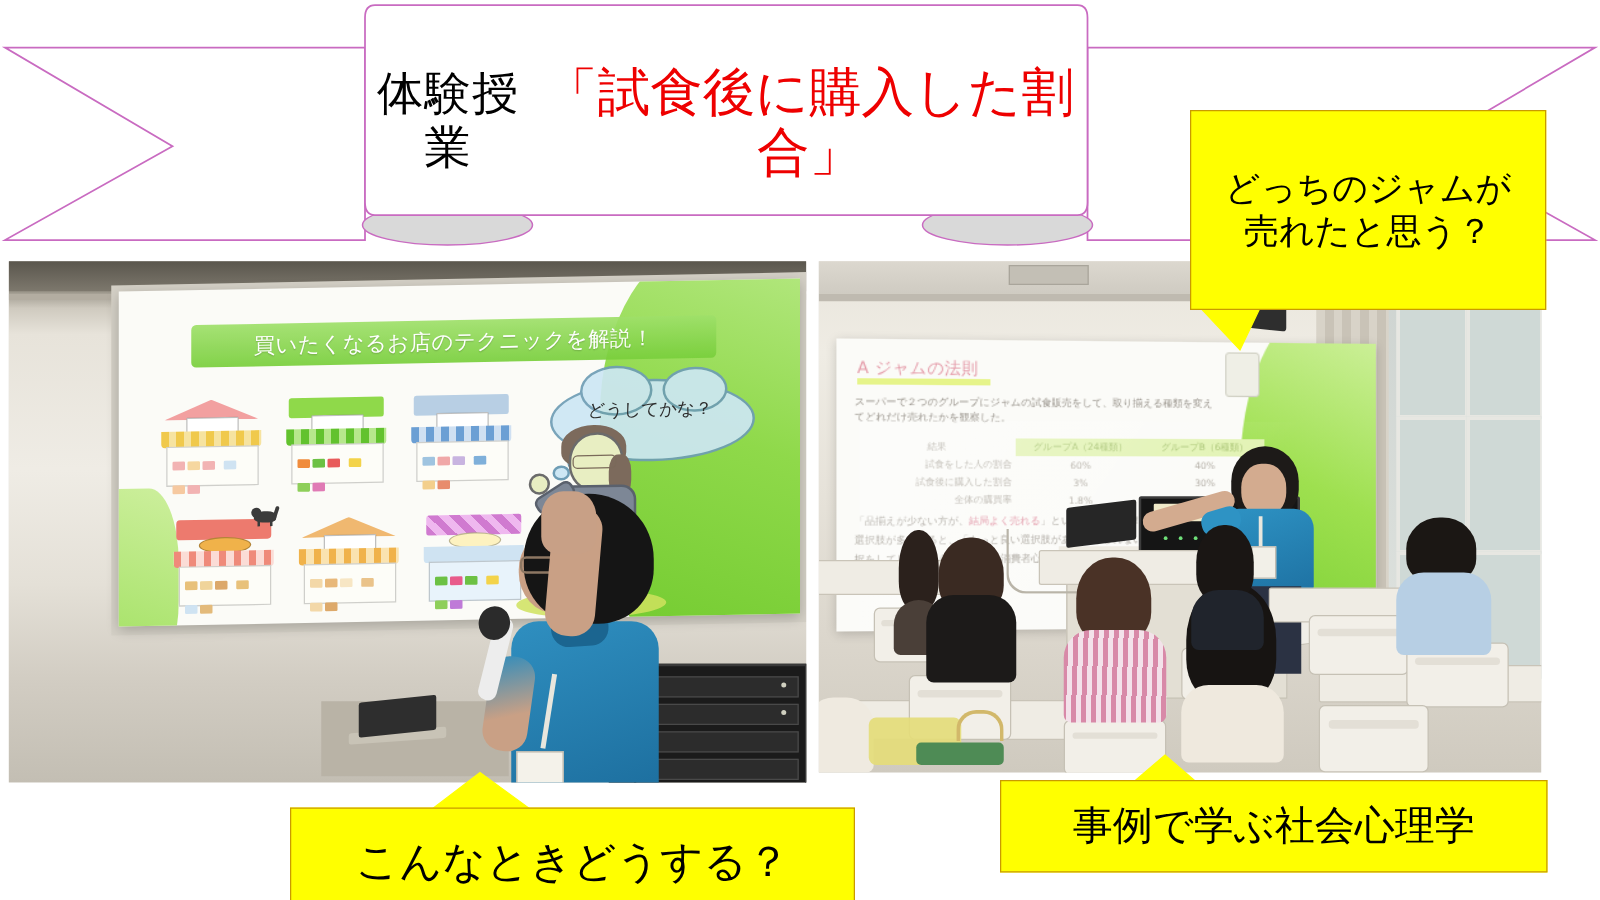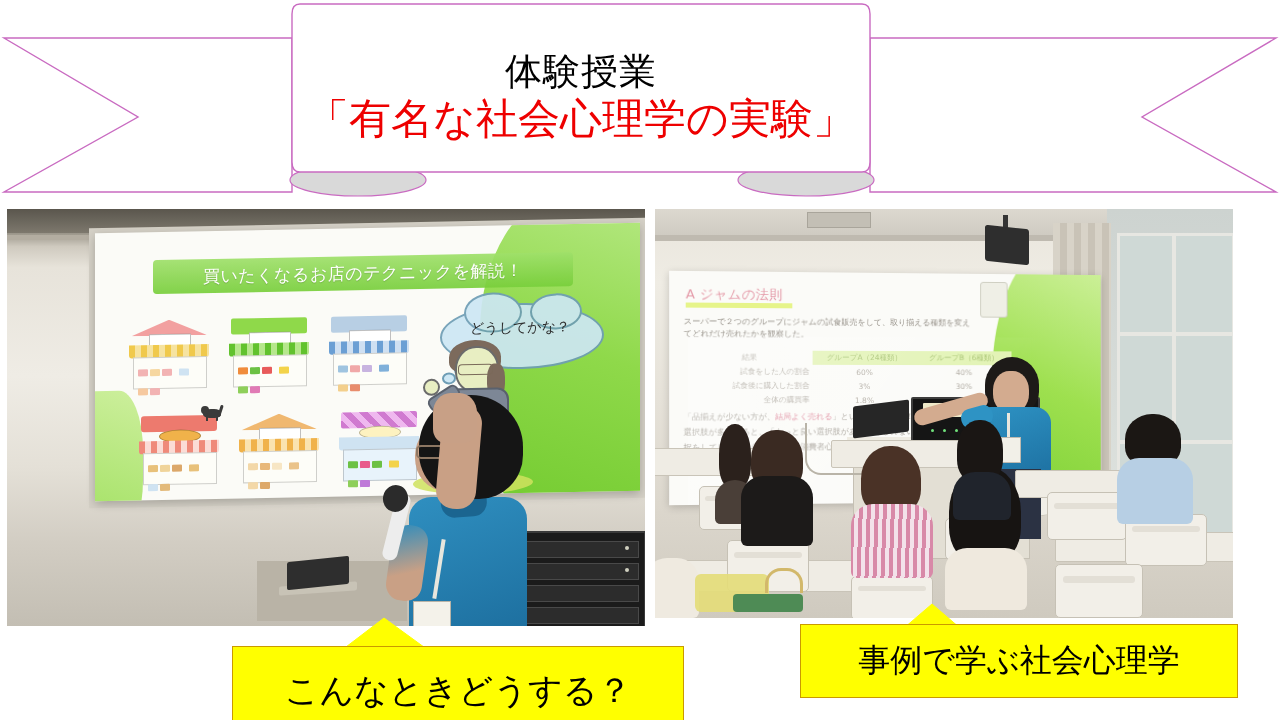--- a/index.html
+++ b/index.html
@@ -9,21 +9,21 @@
     font-family:"DejaVu Sans","Liberation Sans",sans-serif;
     position:relative;
   }
   .stage{position:absolute;left:0;top:0;width:1280px;height:720px;}
 
   
   .ribbon-wrap{position:absolute;left:0;top:0;width:1280px;height:205px;}
   .ribbon-svg{position:absolute;left:0;top:0;}
   .ribbon-text{
     position:absolute;left:292px;top:22px;width:578px;height:150px;
-    display:flex;flex-direction:column;align-items:center;justify-content:center;
+    display:flex;flex-direction:row;align-items:center;justify-content:center;
     text-align:center;line-height:1.15;
   }
   .ribbon-line1{font-size:37px;color:#000000;letter-spacing:1px;}
   .ribbon-line2{font-size:42px;color:#ee0000;letter-spacing:0px;margin-top:2px;}
 
   
   .photo{position:absolute;overflow:hidden;background:#ded9d2;}
   #photo-left{left:7px;top:209px;width:638px;height:417px;}
   #photo-right{left:655px;top:209px;width:578px;height:409px;}
 
@@ -244,21 +244,21 @@
       <path d="M1276,38 L870,38 L870,192 L1276,192 L1142,117 Z" fill="#ffffff" stroke="#c96bc1" stroke-width="1.4"></path>
 
       <ellipse cx="358" cy="180" rx="68" ry="16" fill="#d9d9d9" stroke="#c96bc1" stroke-width="1.2"></ellipse>
       <ellipse cx="806" cy="180" rx="68" ry="16" fill="#d9d9d9" stroke="#c96bc1" stroke-width="1.2"></ellipse>
 
       <path d="M300,4 Q292,4 292,14 L292,162 Q292,172 300,172
                L862,172 Q870,172 870,162 L870,14 Q870,4 862,4 Z" fill="#ffffff" stroke="#c96bc1" stroke-width="1.4"></path>
     </svg>
     <div class="ribbon-text">
       <div class="ribbon-line1">体験授業</div>
-      <div class="ribbon-line2">「有名な社会心理学の実験」</div>
+      <div class="ribbon-line2">「試食後に購入した割合」</div>
     </div>
   </div>
 
   <div class="photo" id="photo-left">
     <div class="room-wall"></div>
     <div class="ceil-band"></div>
     <div class="ceil-line"></div>
 
     <div class="screen-frame"></div>
     <div class="screen">
@@ -532,20 +532,31 @@
       <div class="student" style="left:-10px;top:150px;width:54px;height:60px;">
         <div class="s-body" style="left:0;top:0;width:54px;height:60px;background:#efeae0;"></div>
       </div>
 
       <div class="bag-yellow"></div>
       <div class="bag-green"></div>
       <div class="bag-handle"></div>
     </div>
   </div>
 
+  <div class="callout" id="callout-jam">
+    <svg class="tail-svg" width="290" height="200" viewBox="0 0 290 200">
+      <polygon points="60,150 40,192 8,158" fill="#ffff00" stroke="#ffff00" stroke-width="1"></polygon>
+    </svg>
+    <div class="box">
+      <div>
+        <div>どっちのジャムが</div>
+        <div>売れたと思う？</div>
+      </div>
+    </div>
+  </div>
 
   <div class="callout" id="callout-situation">
     <svg class="tail-svg" width="452" height="132" viewBox="0 0 452 132">
       <polygon points="110,34 152,2 196,34" fill="#ffff00" stroke="#ffff00" stroke-width="1"></polygon>
     </svg>
     <div class="box">
       <span>こんなときどうする？</span>
     </div>
   </div>
 

